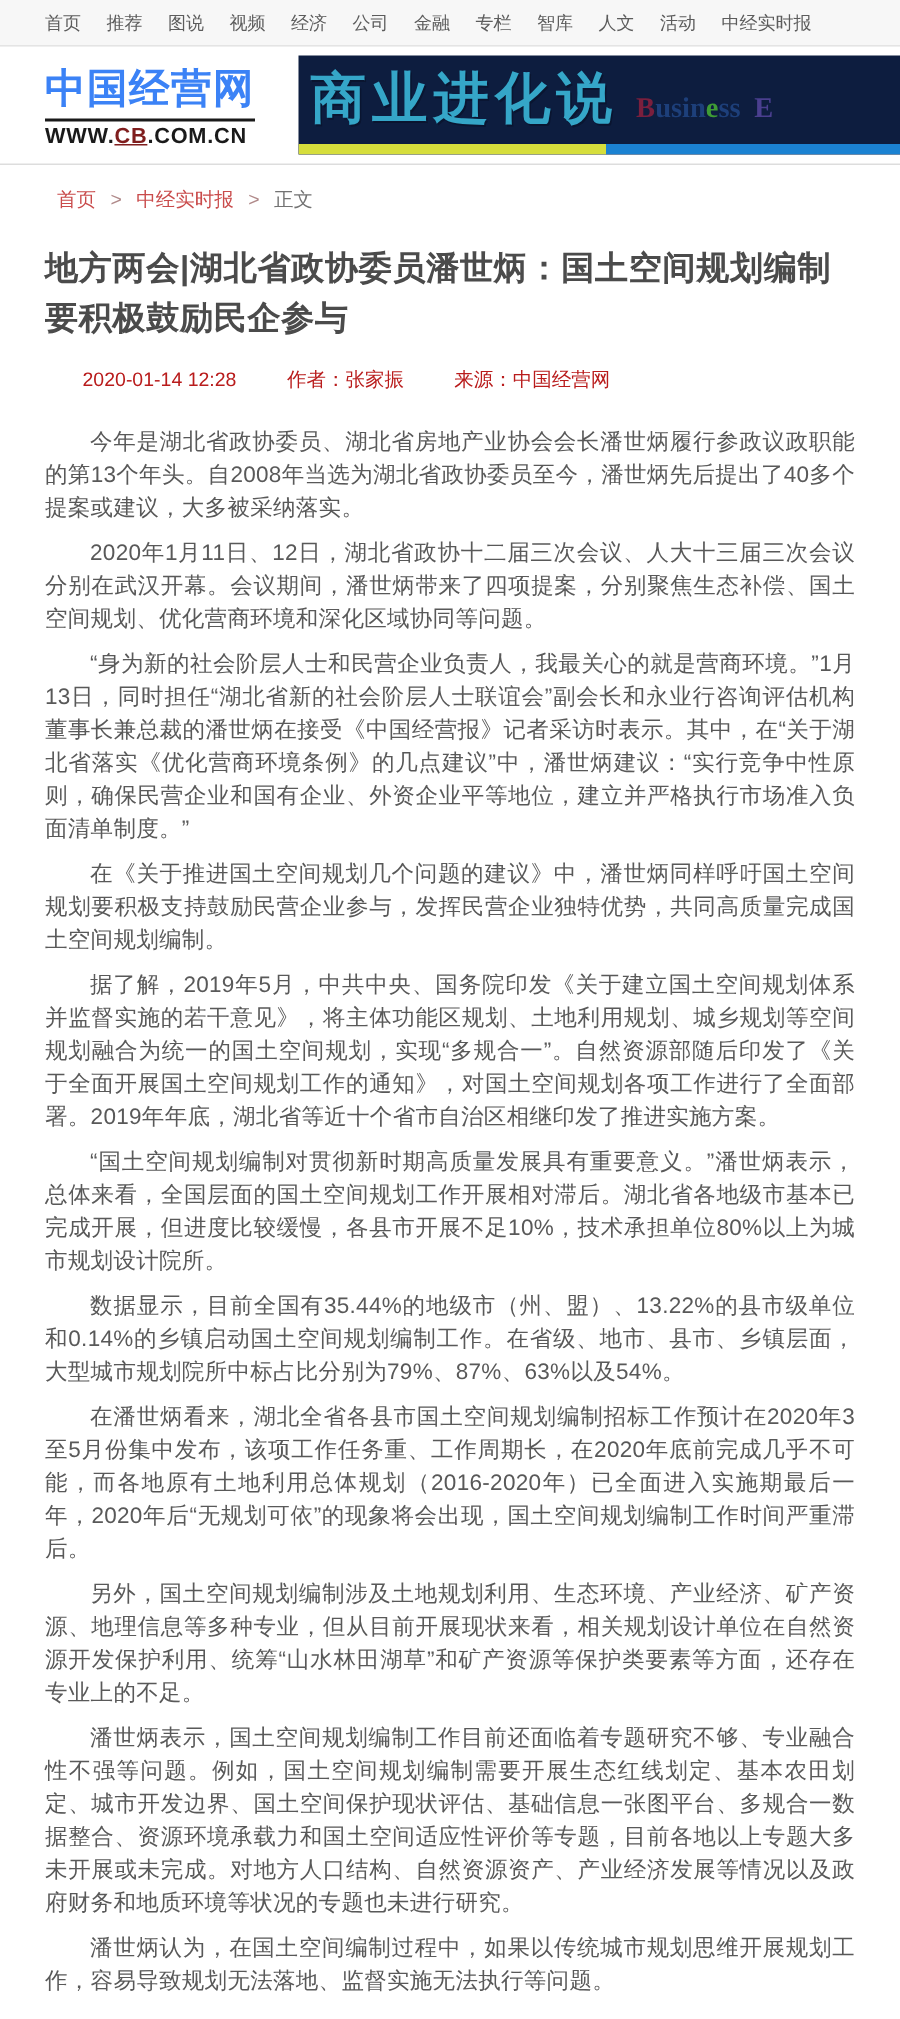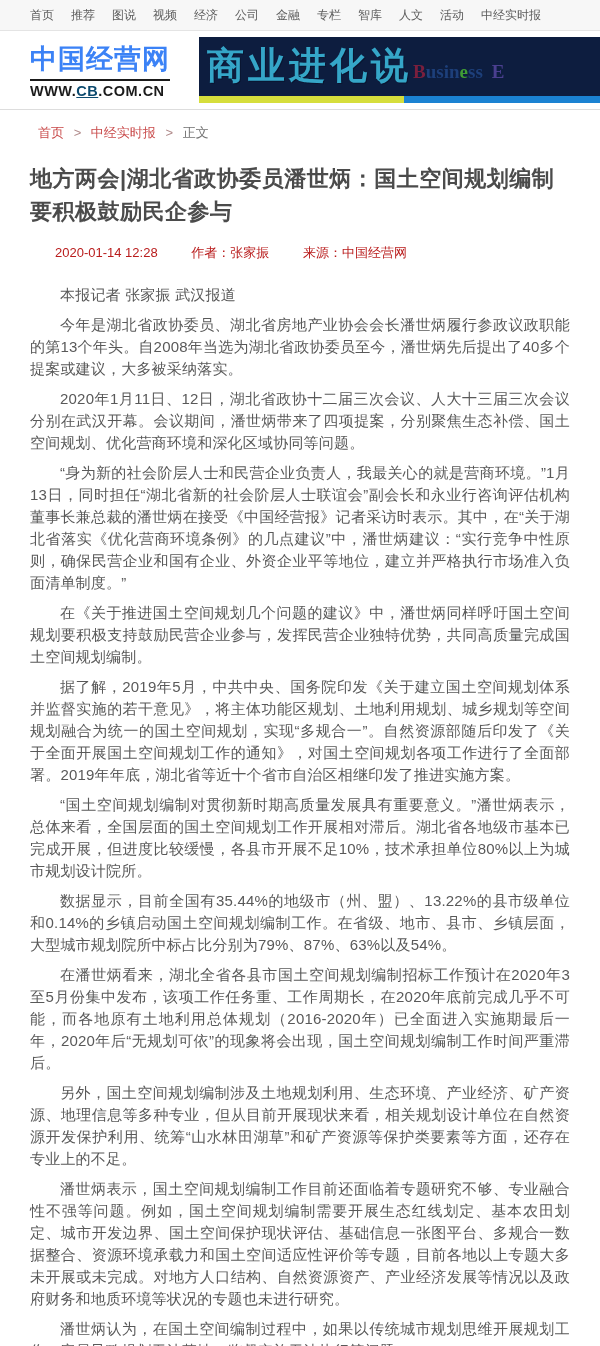--- a/index.html
+++ b/index.html
@@ -23,34 +23,34 @@
   }
   .logo { cursor:pointer; width:175px; }
   .logo .cn {
     font-family:"Liberation Serif","DejaVu Serif",serif;
     font-size:27px; font-weight:bold; color:#3b82f6; letter-spacing:1px;
     border-bottom:2px solid #1a1a1a; padding-bottom:2px; display:inline-block;
   }
   .logo .www {
     font-size:14.5px; font-weight:bold; color:#1a1a1a; letter-spacing:0.5px; margin-top:2px;
   }
-  .logo .www .cb { color:#0c4a6e;text-decoration:underline; }
+  .logo .www .cb { color:#7f1d1d;text-decoration:underline; }
   .banner {
     width:415px; height:66px; background:#0d1d3f; position:relative;
     cursor:pointer; overflow:hidden;
   }
   .banner .row { display:flex; align-items:baseline; padding:4px 0 0 8px; }
   .banner .cn {
     color:#35a6c8; font-size:37px; font-weight:bold; letter-spacing:4px;
     white-space:nowrap; line-height:50px;
     text-shadow:1px 1px 0 #0a1530;
   }
   .banner .en {
     font-family:"Liberation Serif","DejaVu Serif",serif;
-    font-size:19px; font-weight:bold; white-space:nowrap; margin-left:1px;
+    font-size:19px; font-weight:bold; white-space:nowrap; margin-left:12px;
   }
   .en-b   { color:#7a1f3d; }
   .en-m1  { color:#1d3f7a; }
   .en-e   { color:#3f9c35; }
   .en-m2  { color:#1d3f7a; }
   .en-cap { color:#4a3f8f; margin-left:9px; }
   .banner .strip { position:absolute; left:0; right:0; bottom:0; height:7px; display:flex; }
   .strip .yellow { width:51%; background:#d6de3c; }
   .strip .blue   { width:49%; background:#1b82d2; }
   
@@ -117,21 +117,20 @@
 
 <h1 class="title">地方两会|湖北省政协委员潘世炳：国土空间规划编制要积极鼓励民企参与</h1>
 
 <div class="meta">
   <span>2020-01-14 12:28</span>
   <span>作者：张家振</span>
   <span>来源：中国经营网</span>
 </div>
 
 <div class="article">
-    <p>本报记者 张家振 武汉报道</p>
     <p>今年是湖北省政协委员、湖北省房地产业协会会长潘世炳履行参政议政职能的第13个年头。自2008年当选为湖北省政协委员至今，潘世炳先后提出了40多个提案或建议，大多被采纳落实。</p>
     <p>2020年1月11日、12日，湖北省政协十二届三次会议、人大十三届三次会议分别在武汉开幕。会议期间，潘世炳带来了四项提案，分别聚焦生态补偿、国土空间规划、优化营商环境和深化区域协同等问题。</p>
     <p>“身为新的社会阶层人士和民营企业负责人，我最关心的就是营商环境。”1月13日，同时担任“湖北省新的社会阶层人士联谊会”副会长和永业行咨询评估机构董事长兼总裁的潘世炳在接受《中国经营报》记者采访时表示。其中，在“关于湖北省落实《优化营商环境条例》的几点建议”中，潘世炳建议：“实行竞争中性原则，确保民营企业和国有企业、外资企业平等地位，建立并严格执行市场准入负面清单制度。”</p>
     <p>在《关于推进国土空间规划几个问题的建议》中，潘世炳同样呼吁国土空间规划要积极支持鼓励民营企业参与，发挥民营企业独特优势，共同高质量完成国土空间规划编制。</p>
     <p>据了解，2019年5月，中共中央、国务院印发《关于建立国土空间规划体系并监督实施的若干意见》，将主体功能区规划、土地利用规划、城乡规划等空间规划融合为统一的国土空间规划，实现“多规合一”。自然资源部随后印发了《关于全面开展国土空间规划工作的通知》，对国土空间规划各项工作进行了全面部署。2019年年底，湖北省等近十个省市自治区相继印发了推进实施方案。</p>
     <p>“国土空间规划编制对贯彻新时期高质量发展具有重要意义。”潘世炳表示，总体来看，全国层面的国土空间规划工作开展相对滞后。湖北省各地级市基本已完成开展，但进度比较缓慢，各县市开展不足10%，技术承担单位80%以上为城市规划设计院所。</p>
     <p>数据显示，目前全国有35.44%的地级市（州、盟）、13.22%的县市级单位和0.14%的乡镇启动国土空间规划编制工作。在省级、地市、县市、乡镇层面，大型城市规划院所中标占比分别为79%、87%、63%以及54%。</p>
     <p>在潘世炳看来，湖北全省各县市国土空间规划编制招标工作预计在2020年3至5月份集中发布，该项工作任务重、工作周期长，在2020年底前完成几乎不可能，而各地原有土地利用总体规划（2016-2020年）已全面进入实施期最后一年，2020年后“无规划可依”的现象将会出现，国土空间规划编制工作时间严重滞后。</p>
     <p>另外，国土空间规划编制涉及土地规划利用、生态环境、产业经济、矿产资源、地理信息等多种专业，但从目前开展现状来看，相关规划设计单位在自然资源开发保护利用、统筹“山水林田湖草”和矿产资源等保护类要素等方面，还存在专业上的不足。</p>
     <p>潘世炳表示，国土空间规划编制工作目前还面临着专题研究不够、专业融合性不强等问题。例如，国土空间规划编制需要开展生态红线划定、基本农田划定、城市开发边界、国土空间保护现状评估、基础信息一张图平台、多规合一数据整合、资源环境承载力和国土空间适应性评价等专题，目前各地以上专题大多未开展或未完成。对地方人口结构、自然资源资产、产业经济发展等情况以及政府财务和地质环境等状况的专题也未进行研究。</p>

